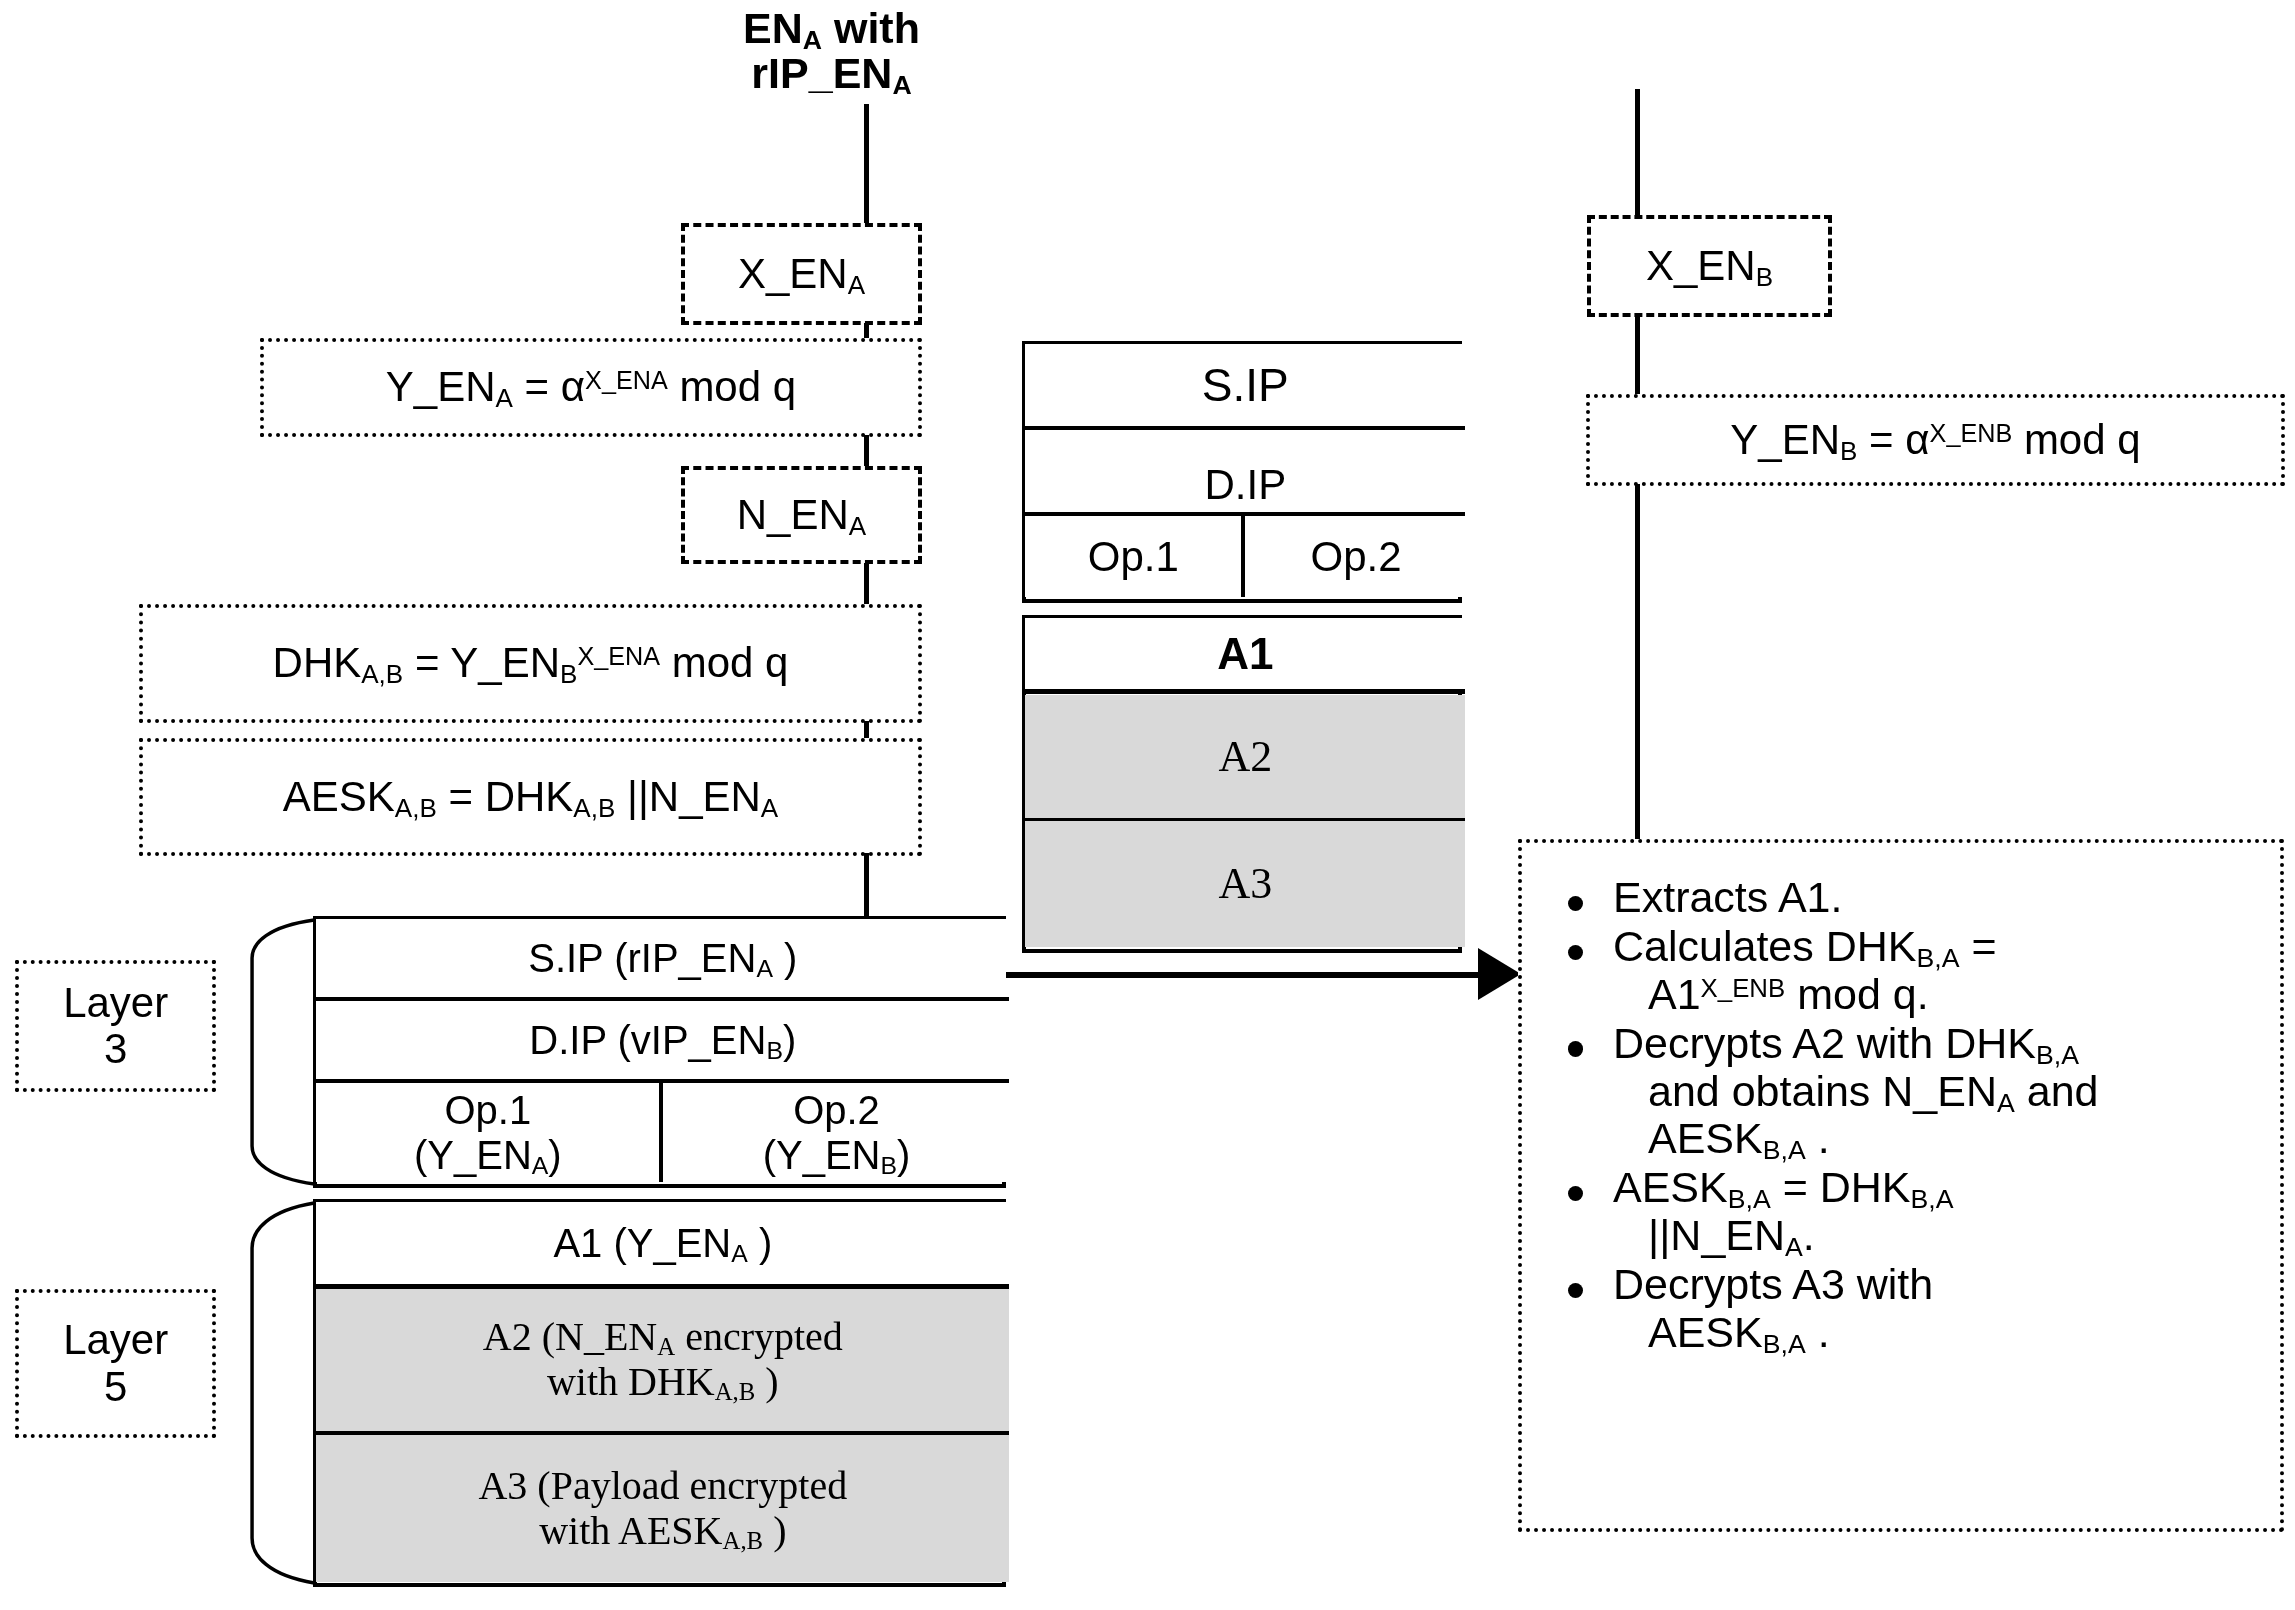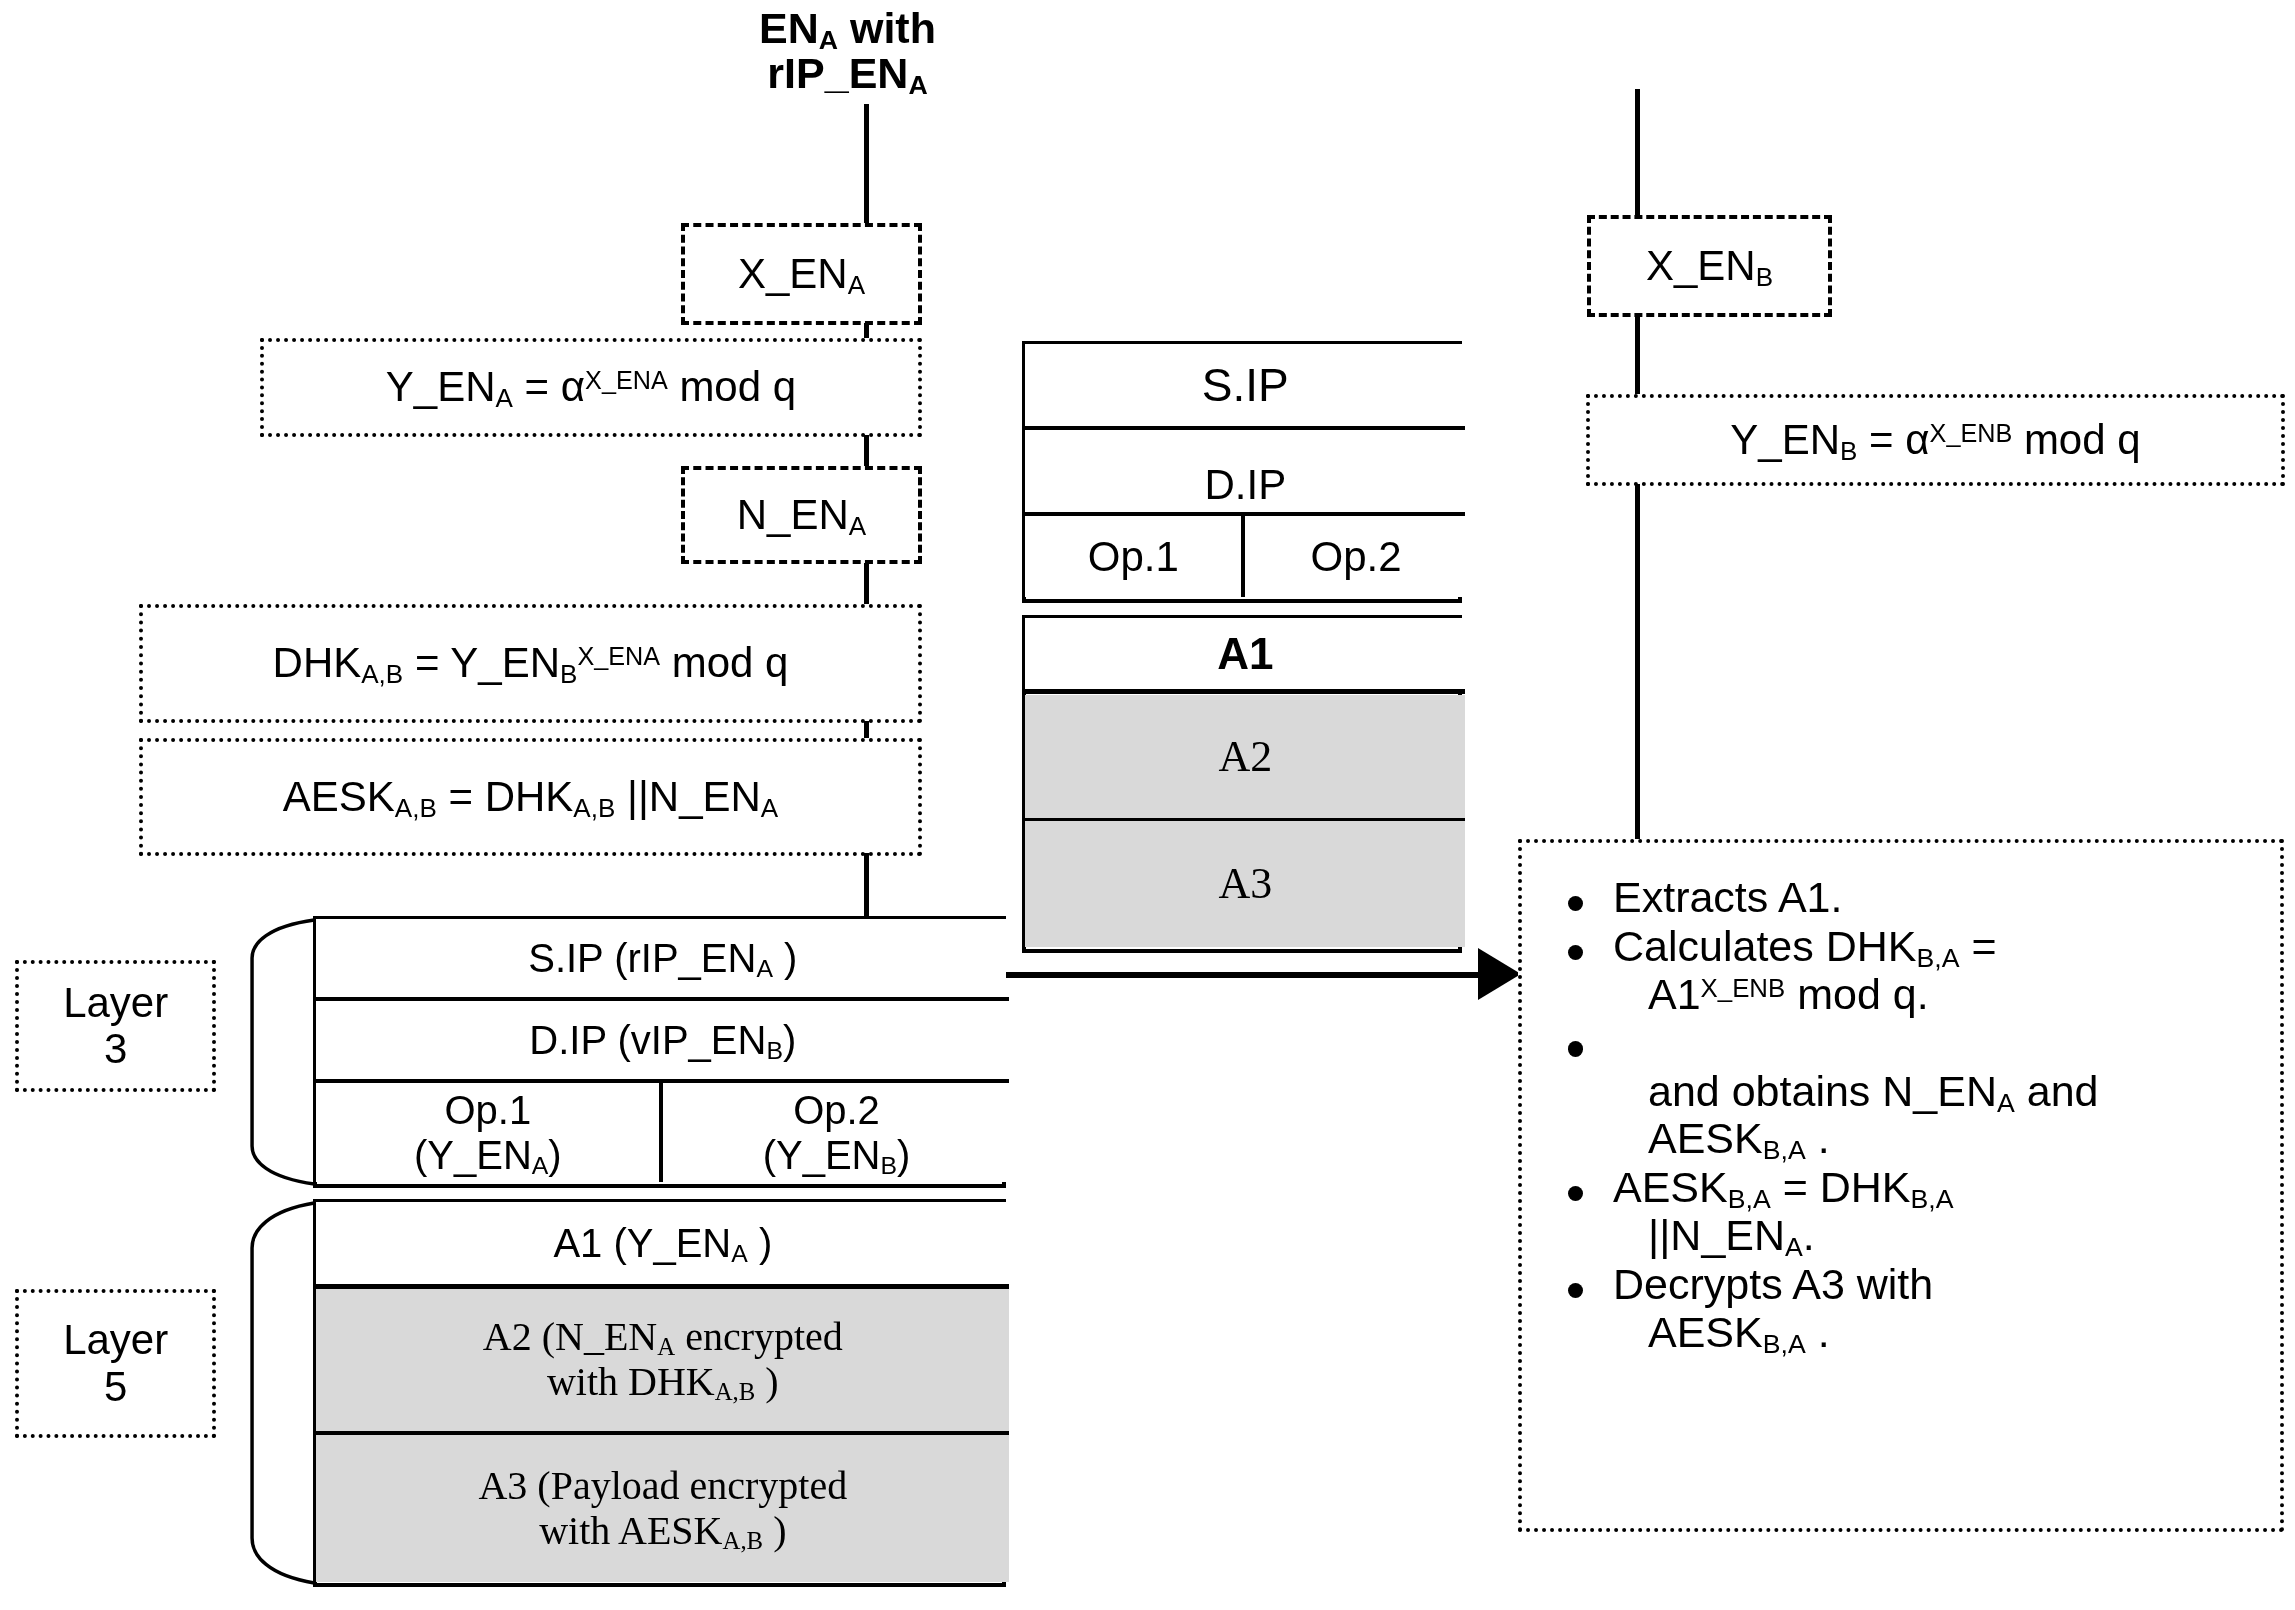--- a/index.html
+++ b/index.html
@@ -65,21 +65,21 @@
   }
   
   .brace{position:absolute;}
   .brace svg{display:block;}
 </style>
 </head>
 <body>
 
 <div id="root">
 
-  <div class="abs ttl" style="left:716px;top:5.5px;width:263px;">
+  <div class="abs ttl" style="left:700px;top:5.5px;width:263px;">
     <span>
       <span>EN</span><sub>A</sub><span> with</span>
     </span><br>
     <span>
       <span>rIP_EN</span><sub>A</sub>
     </span>
   </div>
 
   <div class="abs vline" style="left:864px;top:104px;height:121px;"></div>
 
@@ -240,21 +240,23 @@
       </li>
       <li>
         <span>
           <span>Calculates   DHK</span><sub>B,A</sub><span> =</span>
         </span><br>
         <span style="display:inline-block;padding-left:35px;">
           <span>A1</span><sup>X_ENB</sup><span>  mod q.</span>
         </span>
       </li>
       <li>
-        <br>
+        <span>
+          <span>Decrypts A2 with DHK</span><sub>B,A</sub>
+        </span><br>
         <span style="display:inline-block;padding-left:35px;">
           <span>and obtains N_EN</span><sub>A</sub><span> and</span>
         </span><br>
         <span style="display:inline-block;padding-left:35px;">
           <span>AESK</span><sub>B,A</sub><span> .</span>
         </span>
       </li>
       <li>
         <span>
           <span>AESK</span><sub>B,A</sub><span> = DHK</span><sub>B,A</sub>

